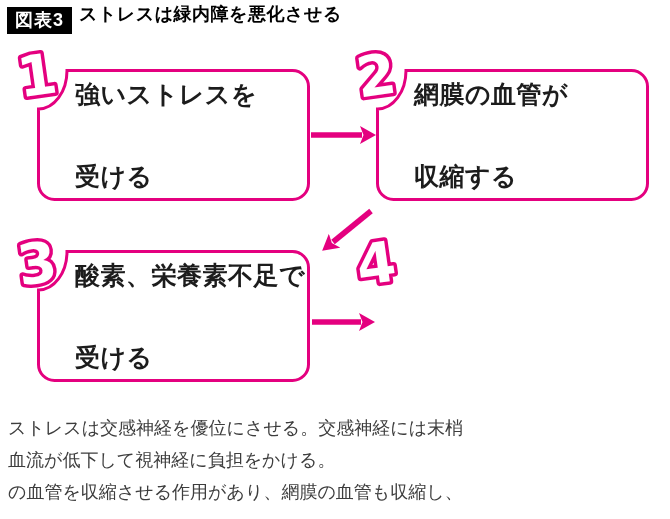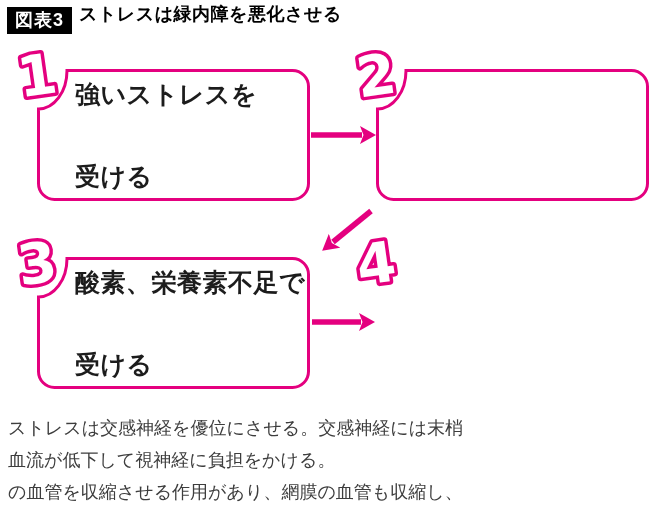--- a/index.html
+++ b/index.html
@@ -62,24 +62,26 @@
       <div>強いストレスを</div>
       <div>受ける</div>
     </div>
   </div>
 
   <div class="box" style="left:376px;top:69px">
     <svg class="outline" width="273" height="132" viewBox="0 0 273 132">
       <path d="M 30 1.5 L 255.5 1.5 A 16 16 0 0 1 271.5 17.5 L 271.5 114.5 A 16 16 0 0 1 255.5 130.5 L 17.5 130.5 A 16 16 0 0 1 1.5 114.5 L 1.5 40 A 28.5 38.5 0 0 0 30 1.5 Z"></path>
     </svg>
     <div class="box-text">
+      <div>網膜の血管が</div>
+      <div>収縮する</div>
     </div>
   </div>
 
-  <div class="box" style="left:37px;top:257px">
+  <div class="box" style="left:37px;top:250px">
     <svg class="outline" width="273" height="132" viewBox="0 0 273 132">
       <path d="M 30 1.5 L 255.5 1.5 A 16 16 0 0 1 271.5 17.5 L 271.5 114.5 A 16 16 0 0 1 255.5 130.5 L 17.5 130.5 A 16 16 0 0 1 1.5 114.5 L 1.5 40 A 28.5 38.5 0 0 0 30 1.5 Z"></path>
     </svg>
     <div class="box-text">
       <div>酸素、栄養素不足で</div>
       <div>受ける</div>
     </div>
   </div>
 
 

